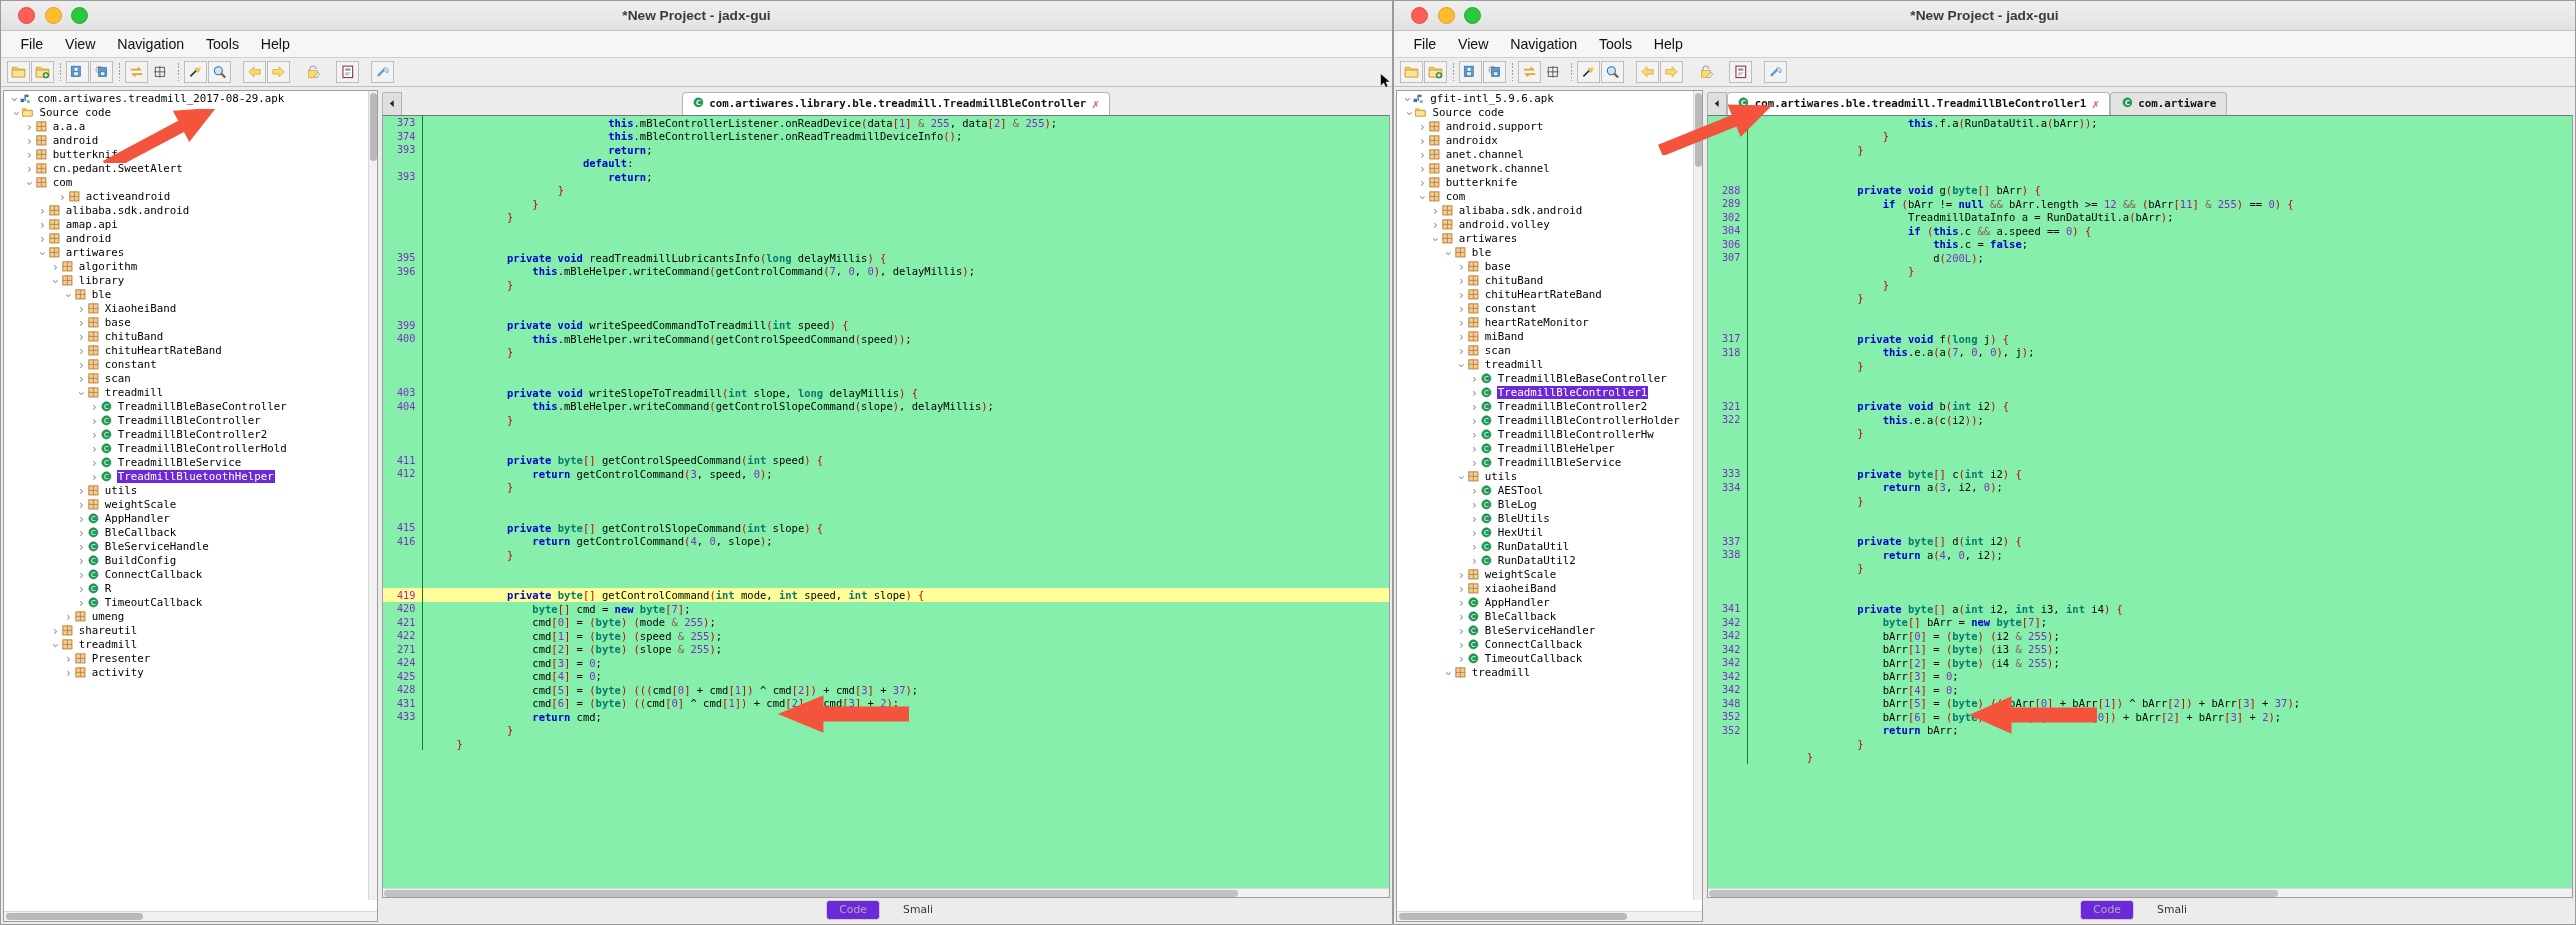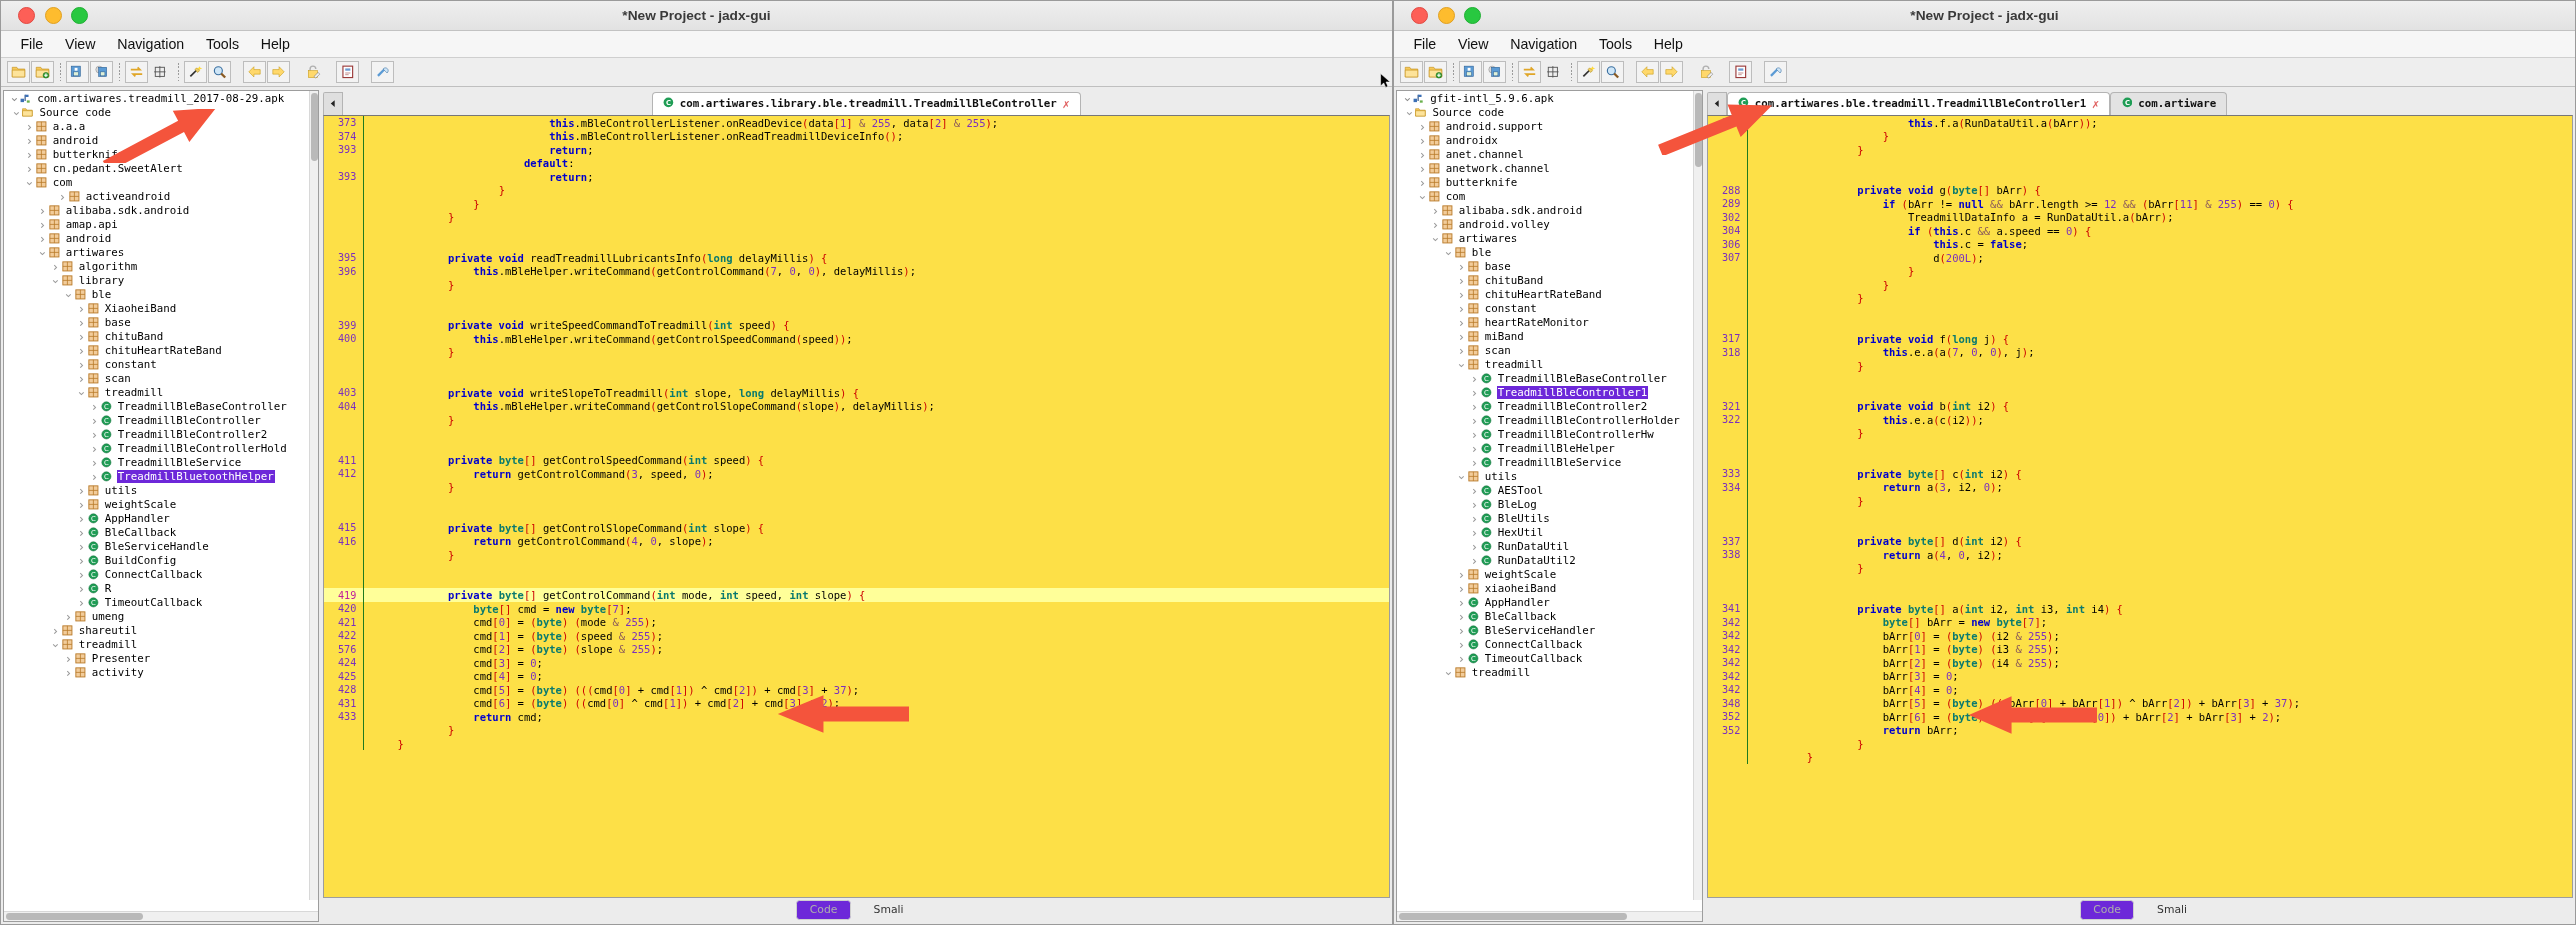--- a/index.html
+++ b/index.html
@@ -74,21 +74,21 @@
 
   
   .body-split { flex:1; display:flex; overflow:hidden; background:#ececec; padding:3.4px 2.3px 2.3px 2.3px; }
 
   
   .tree-pane {
     background:#ffffff; border:1.1px solid #9d9d9d;
     display:flex; flex-direction:column; overflow:hidden;
     position:relative;
   }
-  .tree-pane-left { width:316px; }
+  .tree-pane-left { width:375px; }
   .tree-pane-right { width:307px; }
   .tree-scroll { flex:1; overflow:hidden; position:relative; padding-top:1.1px; }
   .tree-row {
     display:flex; align-items:center; height:14px;
     font-family:"DejaVu Sans Mono", monospace; font-size:10.8px;
     color:#000; white-space:nowrap;
   }
   .twisty { width:12.5px; min-width:12.5px; display:flex; align-items:center; justify-content:center; color:#8a8a8a; font-size:9px; }
   .twisty svg{display:block;}
   .pkg-icon, .cls-icon, .apk-icon { width:12.5px; min-width:12.5px; height:12.5px; margin-right:3.4px; }
@@ -122,22 +122,22 @@
     border-radius:4px 4px 0 0;
     font-family:"DejaVu Sans Mono", monospace; font-size:10.8px; font-weight:bold; color:#111;
     white-space:nowrap;
   }
   .tab.inactive { background:#e3e3e3; }
   .tab .close { color:#e06060; font-weight:bold; font-size:12px; }
   .tab-center { flex:1; display:flex; justify-content:center; }
   .tab-left { display:flex; }
 
   .code-area {
-    flex:1; background:#fde047; border:1.1px solid #9d9d9d; border-top:1.1px solid #777;
-    overflow:hidden; position:relative; display:flex; flex-direction:row;
+    flex:1; background:#86efac; border:1.1px solid #9d9d9d; border-top:1.1px solid #777;
+    overflow:hidden; position:relative; display:flex; flex-direction:column;
   }
   .code-scroller { flex:1; overflow:hidden; position:relative; }
   .code-table { border-collapse:collapse; width:100%; }
   .code-table tr { height:13.5px; }
   .ln {
     width:40px; min-width:40px; text-align:right; padding-right:6.8px;
     font-family:"DejaVu Sans Mono", monospace; font-size:10.2px; color:#7b2fbe;
     vertical-align:middle; user-select:none;
     border-right:1.1px solid #1f7a1f;
   }
@@ -1004,21 +1004,21 @@
                   </tr>
                   <tr>
                     <td class="ln">421</td>
                     <td class="code-cell">&nbsp;&nbsp;&nbsp;&nbsp;&nbsp;&nbsp;&nbsp;&nbsp;&nbsp;&nbsp;&nbsp;&nbsp;&nbsp;&nbsp;&nbsp;&nbsp;<span class="pl">cmd</span><span class="p">[</span><span class="n">0</span><span class="p">]</span><span class="pl"> = </span><span class="p">(</span><span class="t">byte</span><span class="p">) (</span><span class="pl">mode</span><span class="n2"> &amp; </span><span class="n">255</span><span class="p">)</span><span class="pl">;</span></td>
                   </tr>
                   <tr>
                     <td class="ln">422</td>
                     <td class="code-cell">&nbsp;&nbsp;&nbsp;&nbsp;&nbsp;&nbsp;&nbsp;&nbsp;&nbsp;&nbsp;&nbsp;&nbsp;&nbsp;&nbsp;&nbsp;&nbsp;<span class="pl">cmd</span><span class="p">[</span><span class="n">1</span><span class="p">]</span><span class="pl"> = </span><span class="p">(</span><span class="t">byte</span><span class="p">) (</span><span class="pl">speed</span><span class="n2"> &amp; </span><span class="n">255</span><span class="p">)</span><span class="pl">;</span></td>
                   </tr>
                   <tr>
-                    <td class="ln">576</td>
+                    <td class="ln">271</td>
                     <td class="code-cell">&nbsp;&nbsp;&nbsp;&nbsp;&nbsp;&nbsp;&nbsp;&nbsp;&nbsp;&nbsp;&nbsp;&nbsp;&nbsp;&nbsp;&nbsp;&nbsp;<span class="pl">cmd</span><span class="p">[</span><span class="n">2</span><span class="p">]</span><span class="pl"> = </span><span class="p">(</span><span class="t">byte</span><span class="p">) (</span><span class="pl">slope</span><span class="n2"> &amp; </span><span class="n">255</span><span class="p">)</span><span class="pl">;</span></td>
                   </tr>
                   <tr>
                     <td class="ln">424</td>
                     <td class="code-cell">&nbsp;&nbsp;&nbsp;&nbsp;&nbsp;&nbsp;&nbsp;&nbsp;&nbsp;&nbsp;&nbsp;&nbsp;&nbsp;&nbsp;&nbsp;&nbsp;<span class="pl">cmd</span><span class="p">[</span><span class="n">3</span><span class="p">]</span><span class="pl"> = </span><span class="n">0</span><span class="pl">;</span></td>
                   </tr>
                   <tr>
                     <td class="ln">425</td>
                     <td class="code-cell">&nbsp;&nbsp;&nbsp;&nbsp;&nbsp;&nbsp;&nbsp;&nbsp;&nbsp;&nbsp;&nbsp;&nbsp;&nbsp;&nbsp;&nbsp;&nbsp;<span class="pl">cmd</span><span class="p">[</span><span class="n">4</span><span class="p">]</span><span class="pl"> = </span><span class="n">0</span><span class="pl">;</span></td>
                   </tr>

